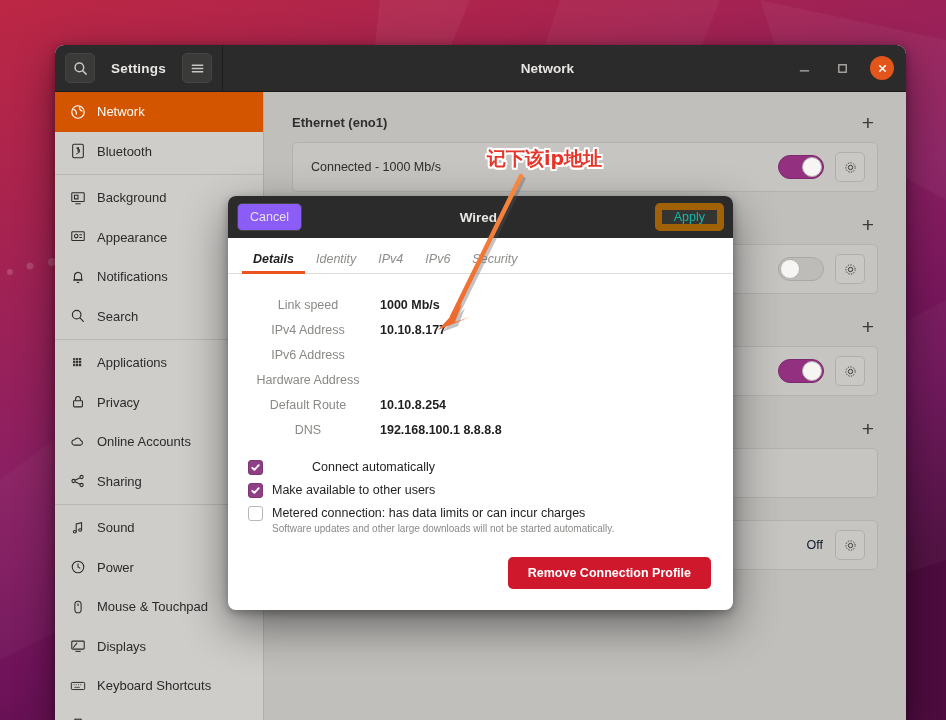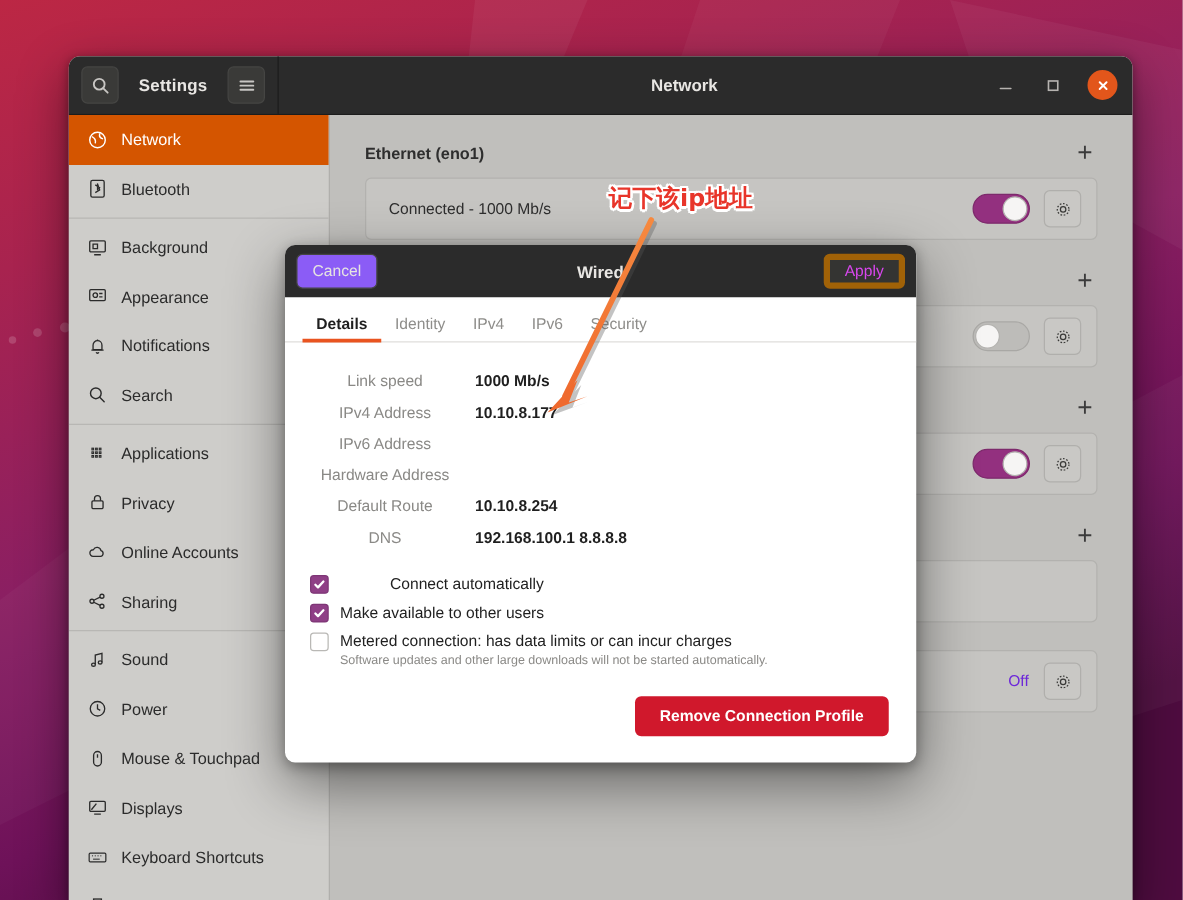--- a/index.html
+++ b/index.html
@@ -119,21 +119,21 @@
   .row-card {
     background: #c6c5c2;
     border: 1px solid #b3b2af;
     border-radius: 5px;
     height: 50px;
     display: flex; align-items: center;
     padding: 0 12px 0 18px;
     margin-bottom: 22px;
   }
   .row-label { flex: 1; font-size: 12.5px; color: #2e2e2e; }
-  .row-off { font-size: 12.5px; color: #6d28d9; margin-right: 12px; }
+  .row-off { font-size: 12.5px; color: #0f172a; margin-right: 12px; }
   .toggle {
     width: 46px; height: 24px; border-radius: 12px;
     background: #bdbcb9; border: 1px solid #a9a8a5;
     position: relative; cursor: pointer; margin-right: 11px;
   }
   .toggle .knob {
     position: absolute; top: 1px; left: 1px;
     width: 20px; height: 20px; border-radius: 50%;
     background: #f6f5f4; border: 1px solid #b4b3b0;
   }
@@ -159,27 +159,28 @@
   .dlg-header {
     height: 42px; background: #2b2b2b;
     display:flex; align-items:center; padding: 0 9px;
   }
   .dlg-btn {
     height: 28px; padding: 0 12px;
     border-radius: 5px; font-size: 12.5px;
     display:flex; align-items:center; cursor:pointer;
   }
   .dlg-cancel { background: #8b5cf6; border:1px solid #454543; color: #e6e4e1; }
-  .dlg-apply { background: #343432; border:5px solid #a16207; color: #d946ef; }
+  .dlg-apply { background: #343432; border:7px solid #a16207; color: #14b8a6; }
   .dlg-title { flex:1; text-align:center; color:#e8e6e3; font-size:13.5px; font-weight:bold; }
   .dlg-tabs {
     height: 36px; background: #fff;
     display: flex; align-items: flex-end;
     padding: 0 14px;
     border-bottom: 1px solid #dfdedc;
+    font-style: italic;
   }
   .tab {
     font-size: 12.5px; color: #8e8d8a;
     padding: 0 11px 7px 11px;
     cursor: pointer; position: relative;
   }
   .tab.active { color: #1f1f1f; font-weight: bold; }
   .tab.active::after {
     content: ""; position: absolute;
     left: 0; right: 0; bottom: -1px; height: 3px;

